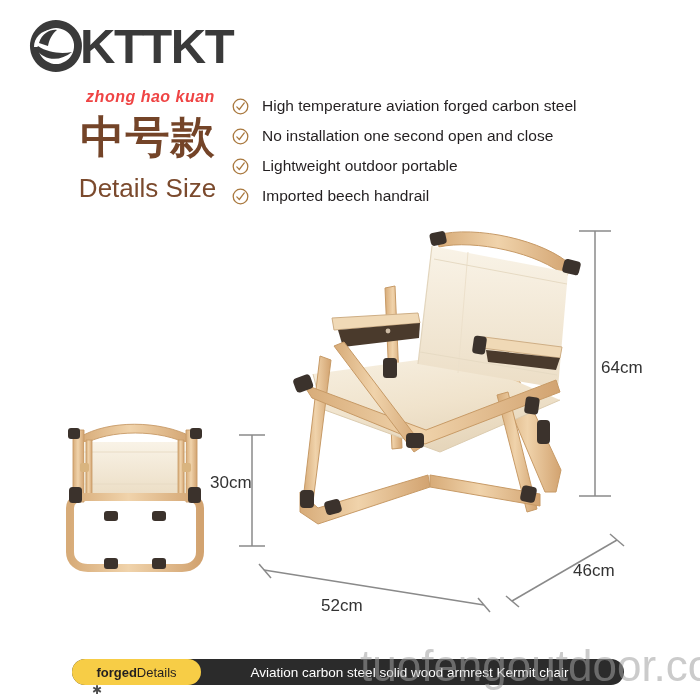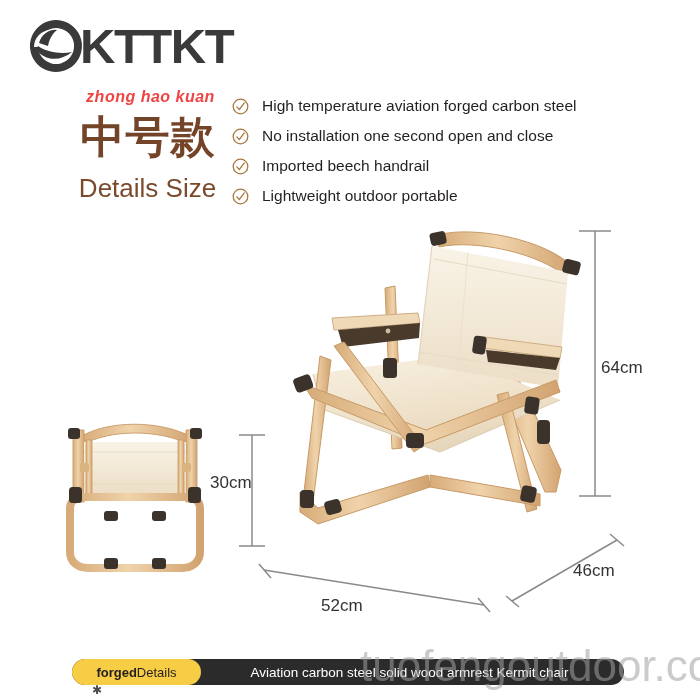--- a/index.html
+++ b/index.html
@@ -223,30 +223,30 @@
       </span>
       <span class="feature-text">No installation one second open and close</span>
     </div>
     <div class="feature-row">
       <span class="check-icon">
         <svg width="17" height="17" viewBox="0 0 17 17">
           <circle cx="8.5" cy="8.5" r="7.3" fill="none" stroke="#a9793f" stroke-width="1.3"></circle>
           <path d="M4.8 8.9 L7.3 11.4 L12.3 4.9" fill="none" stroke="#a9793f" stroke-width="1.3" stroke-linecap="round"></path>
         </svg>
       </span>
-      <span class="feature-text">Imported beech handrail</span>
+      <span class="feature-text">Lightweight outdoor portable</span>
     </div>
     <div class="feature-row">
       <span class="check-icon">
         <svg width="17" height="17" viewBox="0 0 17 17">
           <circle cx="8.5" cy="8.5" r="7.3" fill="none" stroke="#a9793f" stroke-width="1.3"></circle>
           <path d="M4.8 8.9 L7.3 11.4 L12.3 4.9" fill="none" stroke="#a9793f" stroke-width="1.3" stroke-linecap="round"></path>
         </svg>
       </span>
-      <span class="feature-text">Lightweight outdoor portable</span>
+      <span class="feature-text">Imported beech handrail</span>
     </div>
   </div>
 
   <svg class="chair-art" viewBox="0 0 700 700">
     <defs>
       <linearGradient id="woodG" x1="0" y1="0" x2="1" y2="0">
         <stop offset="0%" stop-color="#d7ab78"></stop>
         <stop offset="45%" stop-color="#f0d3ab"></stop>
         <stop offset="100%" stop-color="#d2a370"></stop>
       </linearGradient>

